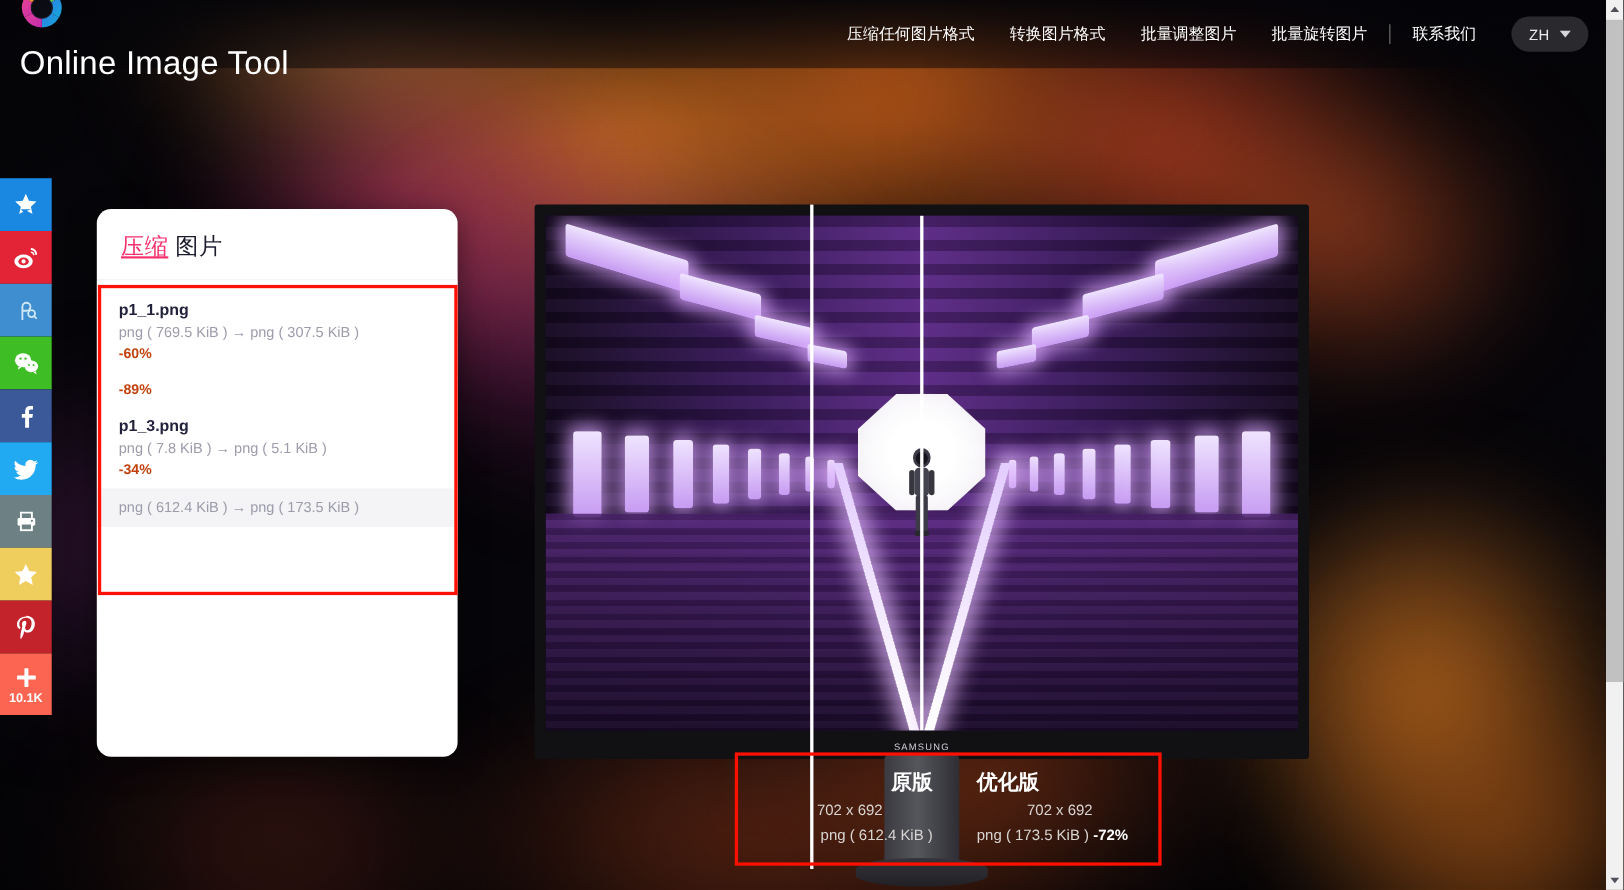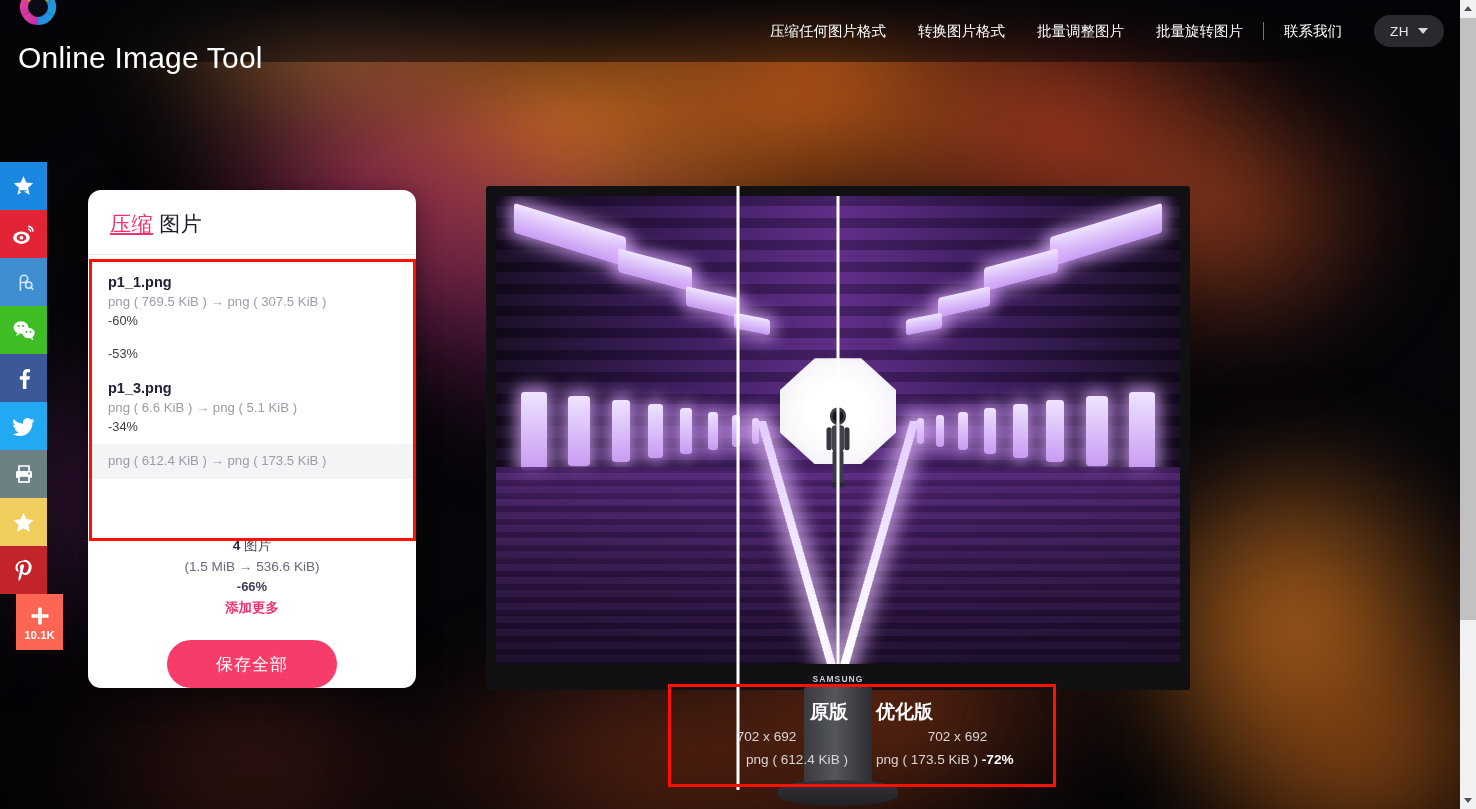--- a/index.html
+++ b/index.html
@@ -79,21 +79,21 @@
   .caret { width:0;height:0;border-left:5px solid transparent;border-right:5px solid transparent;
            border-top:6px solid #d7d7da; display:block; }
 
   
   .social { position: absolute; left: 0; top: 162px; width: 47px; z-index: 45; }
   .sbtn {
     width: 47px; height: 48px; display: flex; align-items: center; justify-content: center;
     cursor: pointer; position: relative;
   }
   .sbtn svg { display:block; }
-  .sbtn.plus { height: 56px; flex-direction: column; gap: 1px; margin-left: 16px; }
+  .sbtn.plus { height: 56px; flex-direction: column; gap: 1px; }
   .plus-count { color:#fff; font-size: 11.5px; font-weight: 700; line-height: 12px; }
 
   
   .card {
     position: absolute; left: 88px; top: 190px; width: 328px; height: 498px;
     background: #fff; border-radius: 13px; z-index: 30;
     box-shadow: 0 6px 26px rgba(0,0,0,.45);
     display: flex; flex-direction: column; overflow: hidden;
   }
   .card-title {
@@ -106,21 +106,21 @@
   }
   .filelist-wrap { position: relative; padding: 0; }
   .filelist {
     padding: 10px 0 0 0; margin: 0 0 0 0;
     height: 272px; overflow: hidden; background: #fff;
   }
   .frow { padding: 7px 20px 8px 20px; }
   .frow.active { background: #f4f4f6; }
   .fname { font-size: 14.5px; font-weight: 700; color: #22223c; line-height: 20px; }
   .fdetail { font-size: 13.2px; color: #9c9cab; line-height: 20px; }
-  .fpct { font-size: 12.8px; font-weight: 400; color: #404040; line-height: 18px; }
+  .fpct { font-size: 12.8px; font-weight: 700; color: #c2410c; line-height: 18px; }
   .annot-box {
     position: absolute; border: 3px solid #ff1000; pointer-events: none; z-index: 60;
   }
   .summary { text-align: center; padding: 8px 0 0 0; }
   .sum-count { font-size: 13.6px; color: #4a4a63; line-height: 21px; }
   .sum-count b { font-weight: 700; color: #2b2b44; }
   .sum-size { font-size: 13.6px; color: #6a6a80; line-height: 21px; }
   .sum-pct { font-size: 13px; font-weight: 700; color: #3d3d56; line-height: 20px; }
   .add-more { font-size: 13.4px; font-weight: 700; color: #f4316d; cursor: pointer; line-height: 21px; }
   .save-btn {
@@ -134,21 +134,21 @@
   .mon-frame {
     position: absolute; left: 0; top: 0; width: 704px; height: 504px;
     background: #111114; border-radius: 3px;
     padding: 10px 10px 26px 10px;
   }
   .screen {
     position: relative; width: 684px; height: 468px; overflow: hidden; background: #0a0410;
   }
   .bezel-logo {
     position: absolute; left: 50%; transform: translateX(-50%); bottom: 6px;
-    color: #cfcfd6; font-size: 8.5px; font-weight: 700; letter-spacing: 1.1px;
+    color: #cfcfd6; font-size: 8.5px; font-weight: 400; letter-spacing: 1.1px;
   }
   .stand-neck {
     position: absolute; left: 50%; transform: translateX(-50%); top: 500px;
     width: 68px; height: 108px; background: linear-gradient(90deg,#3a3a40,#55555c 45%,#2d2d33);
     border-radius: 4px;
   }
   .stand-base {
     position: absolute; left: 50%; transform: translateX(-50%); top: 594px;
     width: 120px; height: 26px; background: linear-gradient(180deg,#34343a,#202025);
     border-radius: 50%/40%;
@@ -226,21 +226,21 @@
     content:''; position:absolute; left:50%; top:50%; width:26px; height:26px;
     transform: translate(-50%,-50%) rotate(45deg); background:#6a3aa0;
   }
 
   
   .compare {
     position: absolute; left: 668px; top: 684px; width: 388px; height: 103px;
     z-index: 38; display: flex; color: #fff;
     border: 3px solid #ff1000;
   }
-  .cmp-half { flex: 1; padding: 12px 14px 0 14px; }
+  .cmp-half { flex: 1; padding: 12px 14px 0 26px; }
   .cmp-half.left { text-align: right; }
   .cmp-half.right { text-align: left; }
   .cmp-title { font-size: 19px; font-weight: 700; line-height: 26px; }
   .cmp-dim { font-size: 13.6px; color: #d9d5d2; line-height: 23px; text-align: center; }
   .cmp-size { font-size: 13.6px; color: #d9d5d2; line-height: 23px; }
   .cmp-size b { color: #fff; font-weight: 700; }
 
   
   .scrollbar {
     position: absolute; right: 0; top: 0; width: 16px; height: 809px;
@@ -426,43 +426,34 @@
     </div>
 
     <div class="filelist-wrap">
       <div class="filelist">
         <div class="frow">
           <div class="fname">p1_1.png</div>
           <div class="fdetail">png ( 769.5 KiB ) → png ( 307.5 KiB )</div>
           <div class="fpct">-60%</div>
         </div>
         <div class="frow">
-          <div class="fpct">-53%</div>
+          <div class="fpct">-89%</div>
         </div>
         <div class="frow">
           <div class="fname">p1_3.png</div>
-          <div class="fdetail">png ( 6.6 KiB ) → png ( 5.1 KiB )</div>
+          <div class="fdetail">png ( 7.8 KiB ) → png ( 5.1 KiB )</div>
           <div class="fpct">-34%</div>
         </div>
         <div class="frow active">
           <div class="fdetail">png ( 612.4 KiB ) → png ( 173.5 KiB )</div>
 
         </div>
       </div>
     </div>
 
-    <div class="summary">
-      <div class="sum-count">
-        <b>4</b><span> 图片</span>
-      </div>
-      <div class="sum-size">(1.5 MiB → 536.6 KiB)</div>
-      <div class="sum-pct">-66%</div>
-      <div class="add-more">添加更多</div>
-      <button class="save-btn">保存全部</button>
-    </div>
   </div>
 
   <div class="annot-box" style="left:89px; top:259px; width:327px; height:282px;"></div>
 
   <div class="preview">
     <div class="mon-frame">
       <div class="screen">
         <div class="corridor">
           <div class="cor-bg"></div>
           <div class="ceil"></div>

